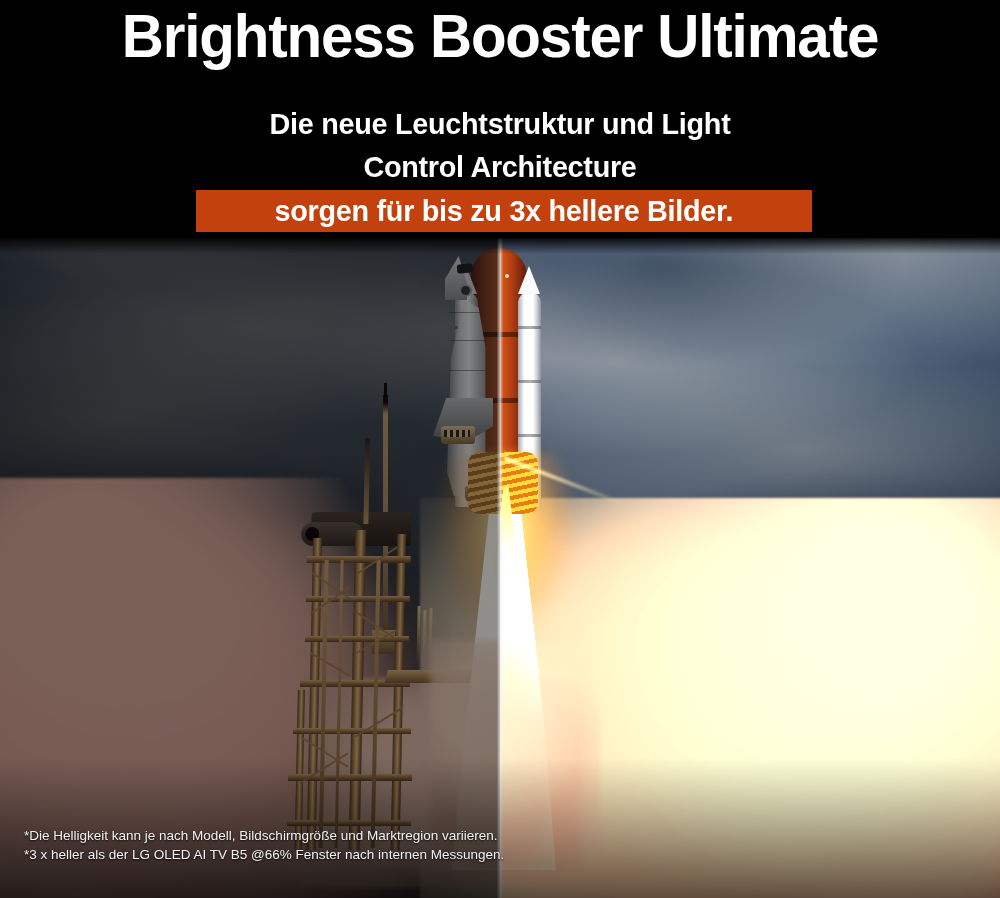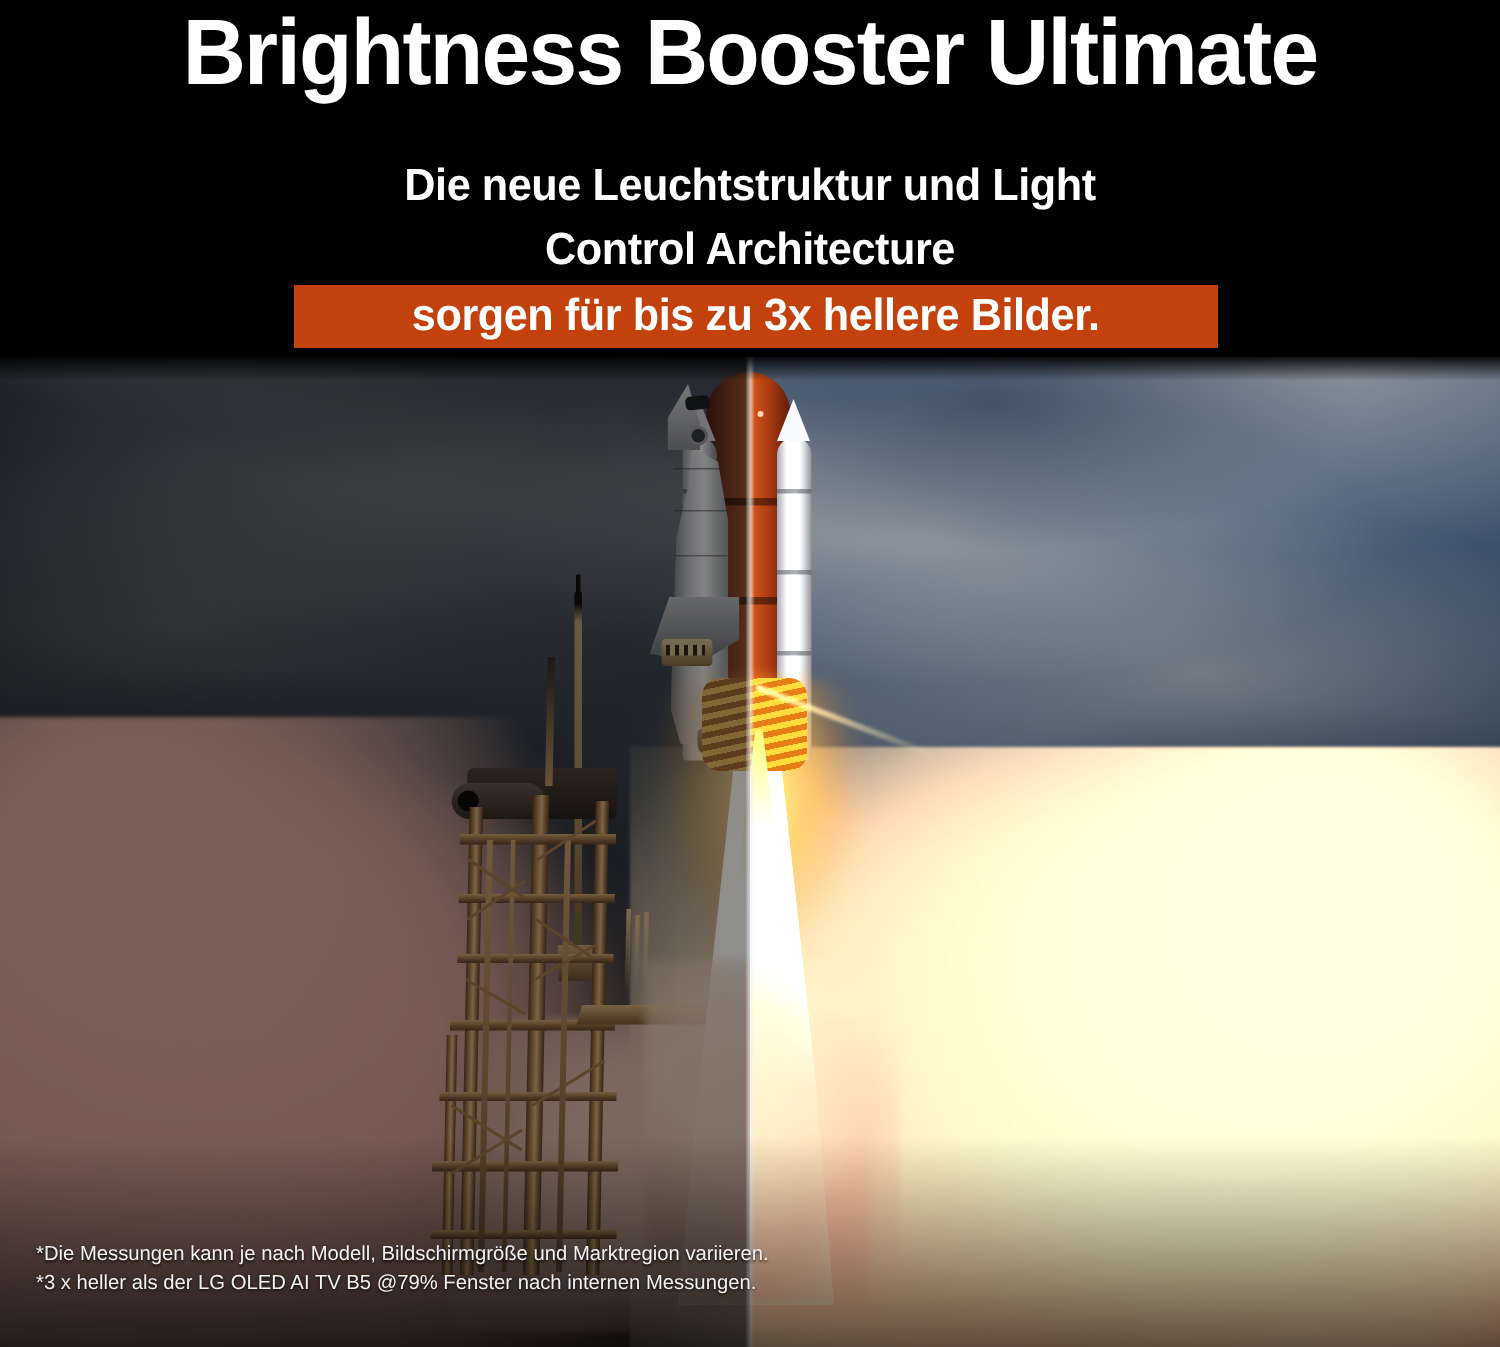--- a/index.html
+++ b/index.html
@@ -473,17 +473,17 @@
       <span>Die neue Leuchtstruktur und Light</span><br>
       <span>Control Architecture</span>
     </div>
 
     <div id="hl-wrap" style="background: #c2410c;">
       <span id="highlight">sorgen für bis zu 3x hellere Bilder.</span>
     </div>
   </div>
 
   <div id="footnotes" style="color: rgb(242, 242, 242);">
-    <div>*Die Messungen kann je nach Modell, Bildschirmgröße und Marktregion variieren.</div>
-    <div>*3 x heller als der LG OLED AI TV B5 @79% Fenster nach internen Messungen.</div>
+    <div>*Die Helligkeit kann je nach Modell, Bildschirmgröße und Marktregion variieren.</div>
+    <div>*3 x heller als der LG OLED AI TV B5 @66% Fenster nach internen Messungen.</div>
   </div>
 
 </div>
 
 </body></html>

